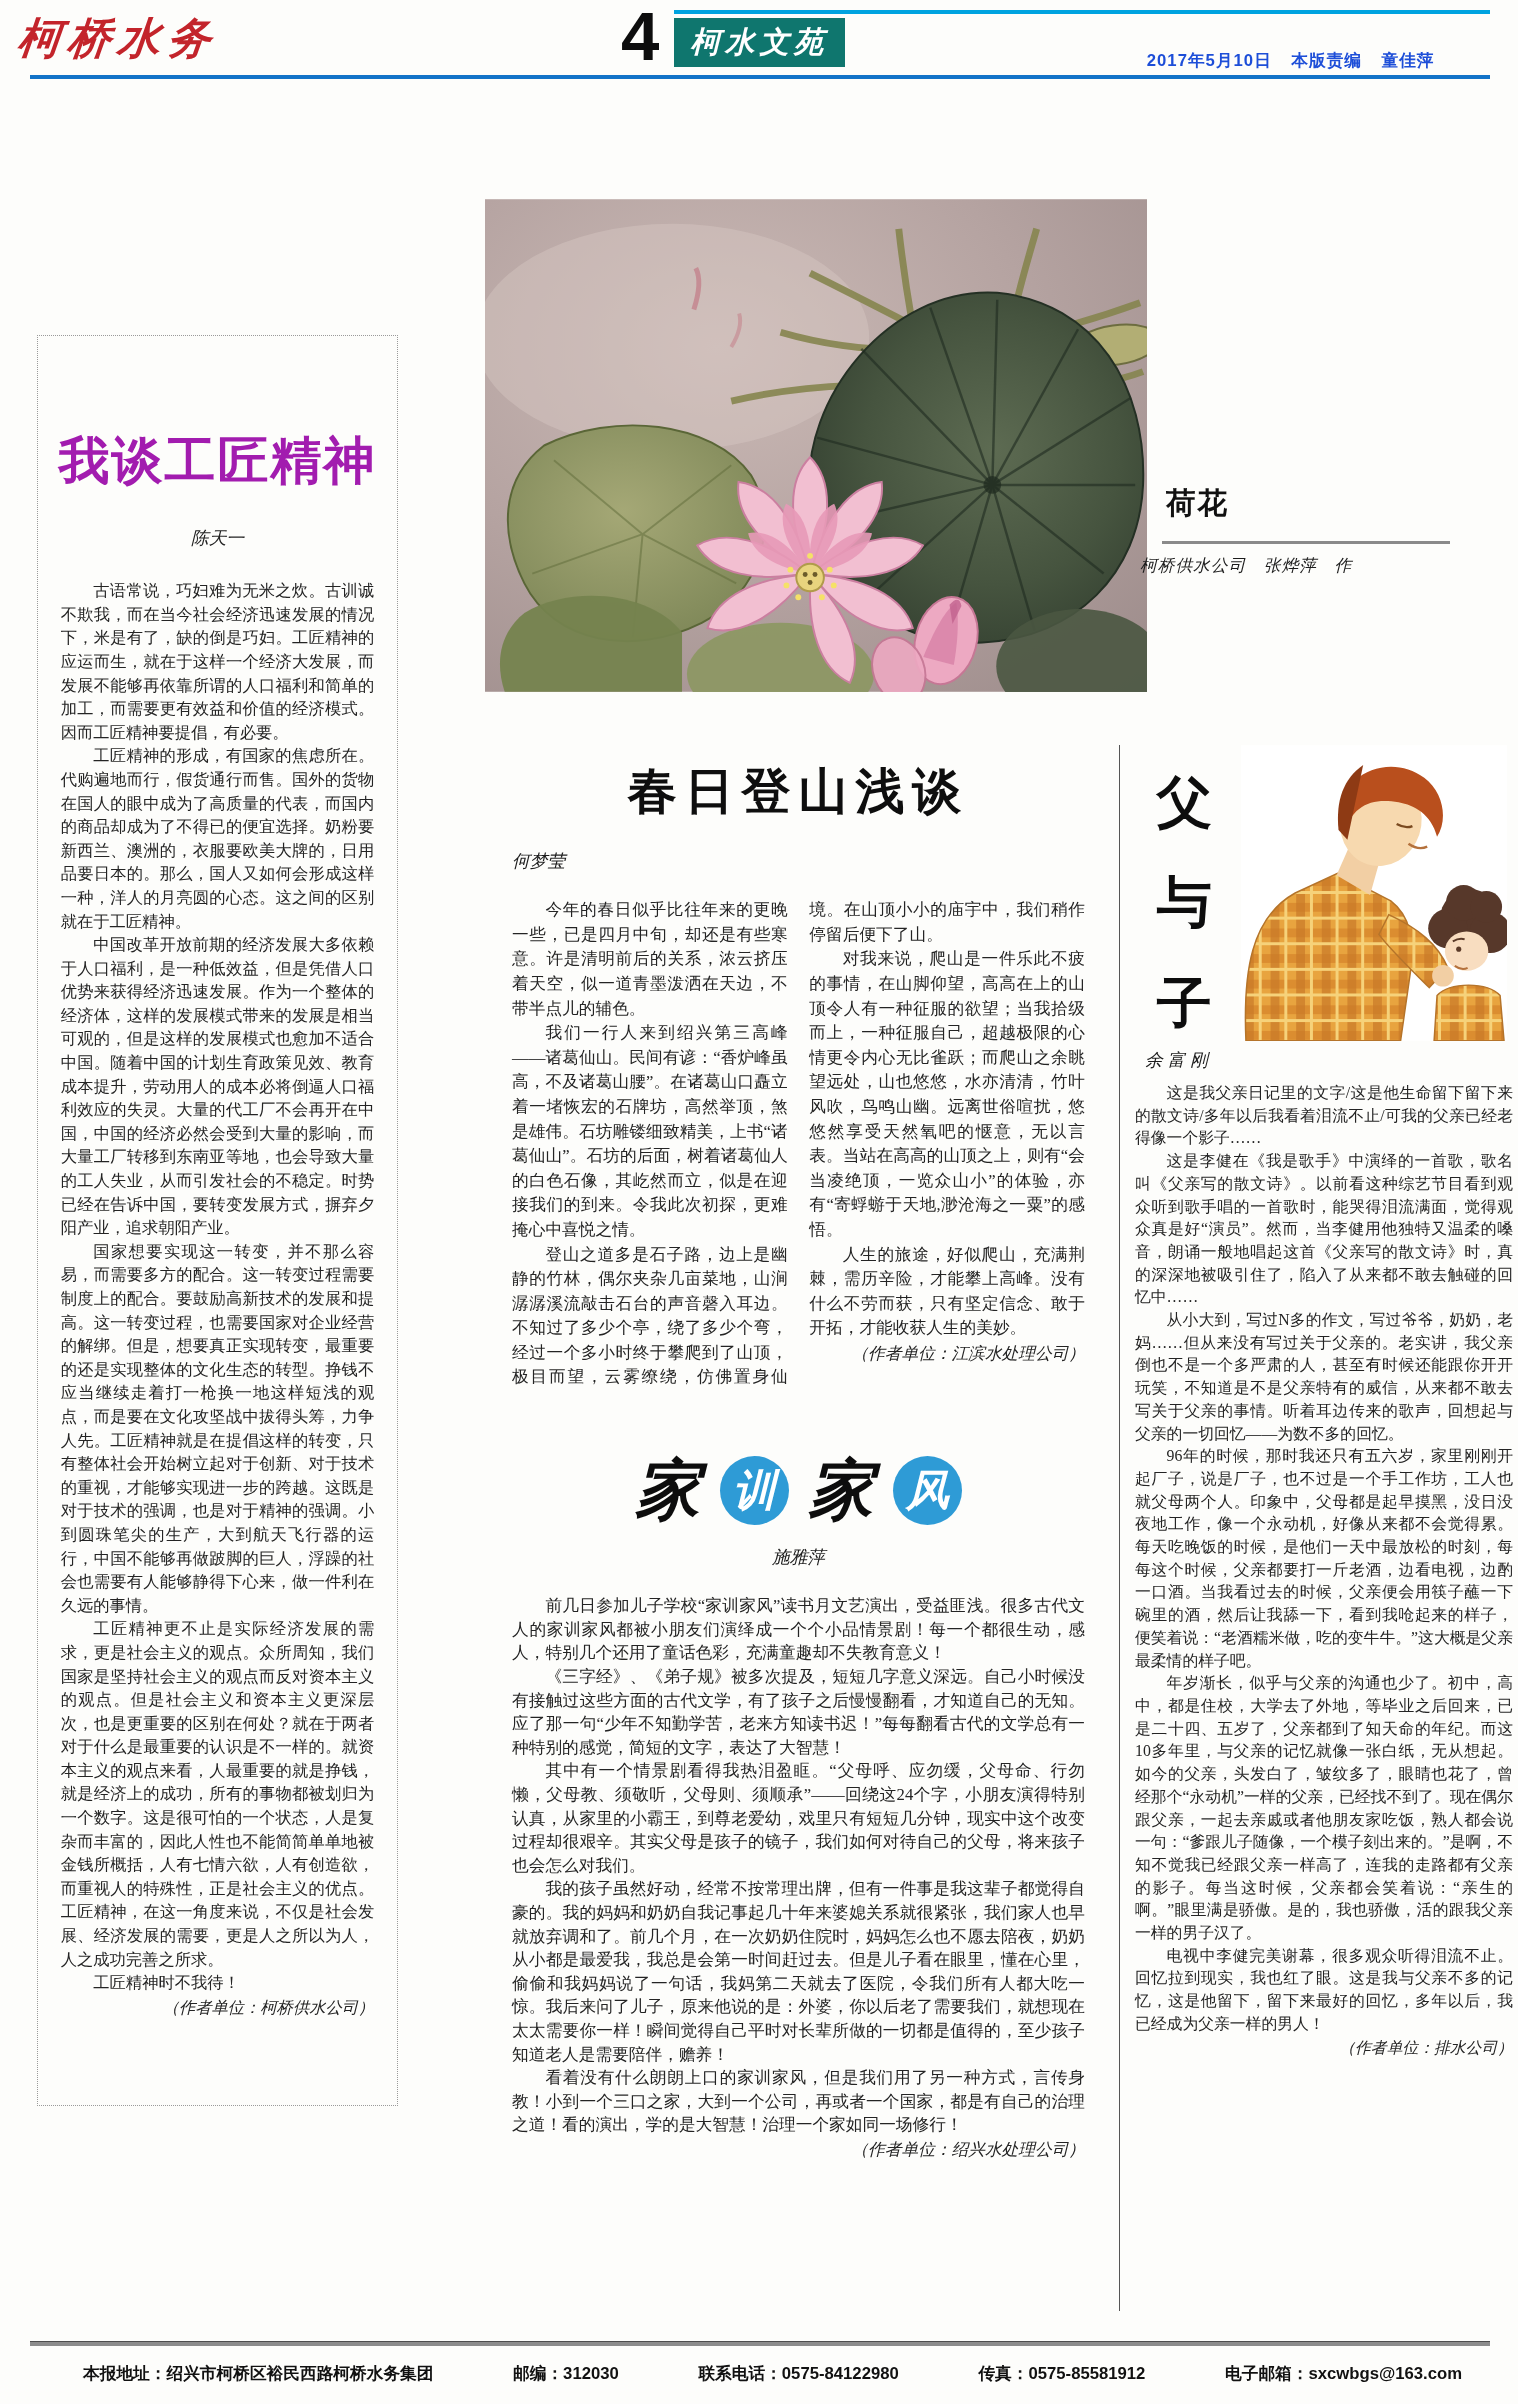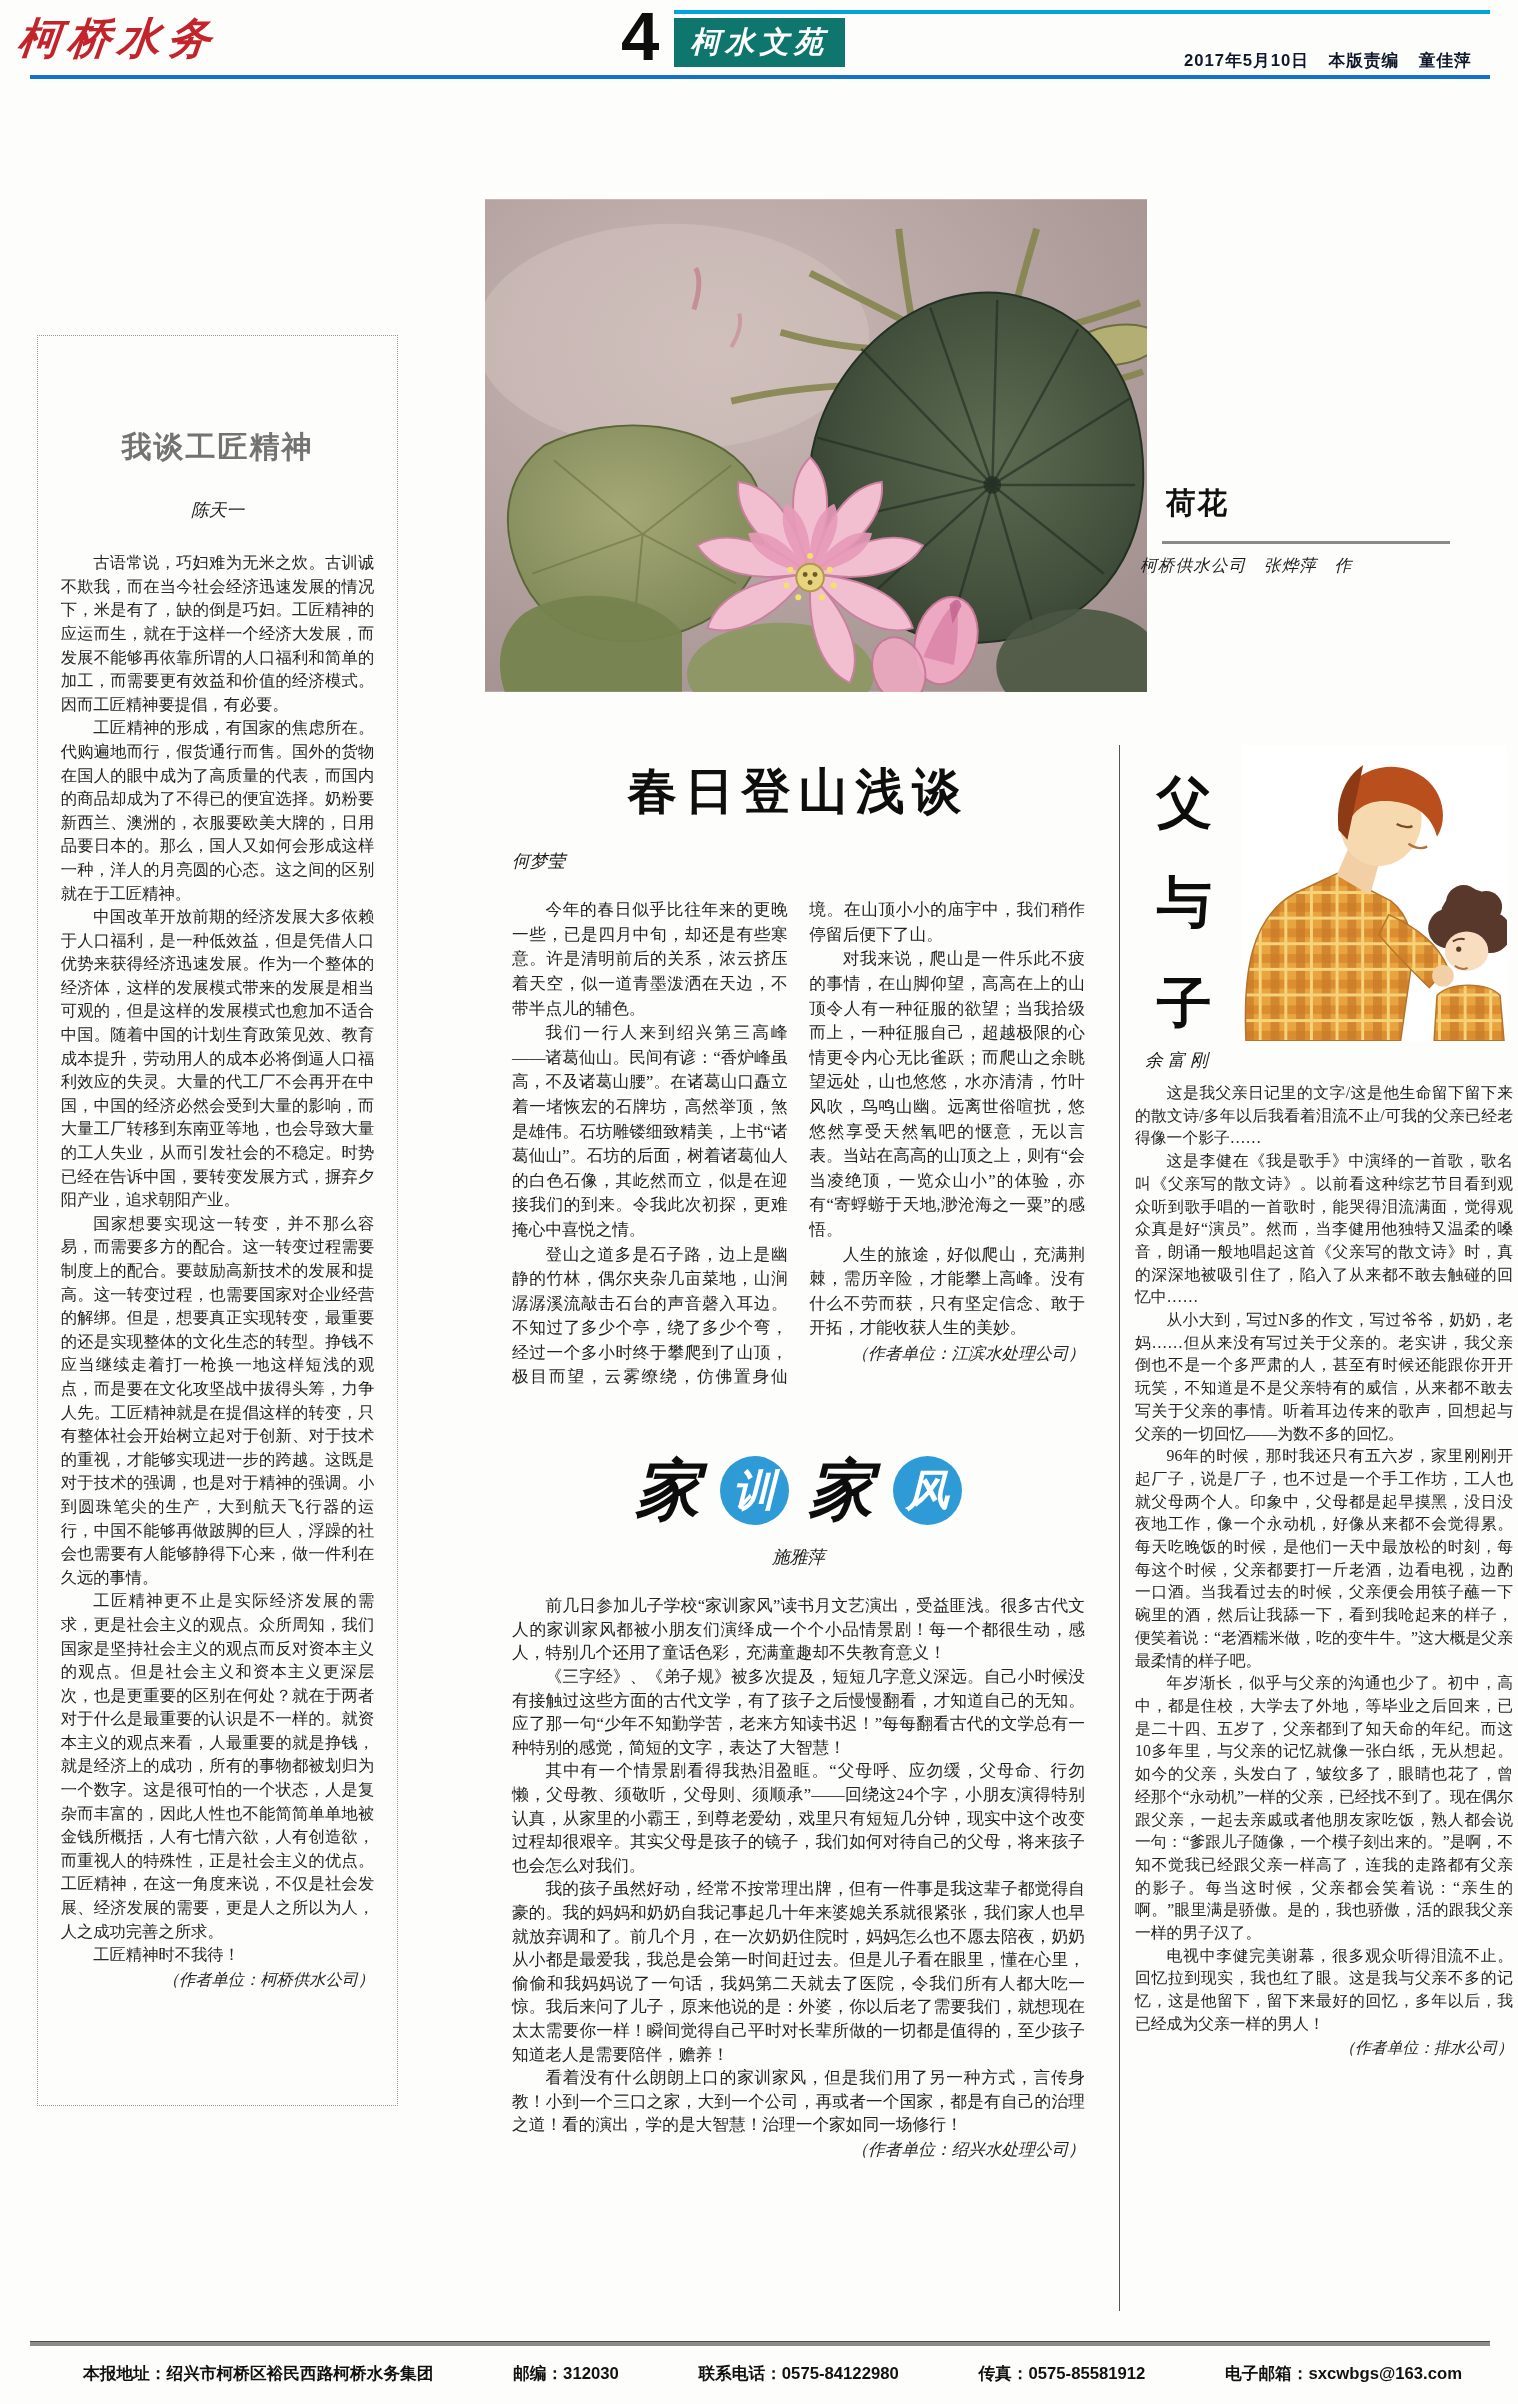--- a/index.html
+++ b/index.html
@@ -20,34 +20,34 @@
     font-family:"Liberation Sans","DejaVu Sans",sans-serif; color:#0d0d0d; line-height:1;
   }
   .top-cyan-line { position:absolute; left:674px; top:9.9px; width:816px; height:3.9px; background:#00a3e0; }
   .section-box {
     position:absolute; left:674px; top:17.7px; width:171px; height:49px; background:#0f766e;
     color:#fff; display:flex; align-items:center; justify-content:center;
     font-size:29.6px; font-weight:bold; font-style:italic; letter-spacing:4.9px;
     font-family:"Liberation Serif",serif;
   }
   .dateline {
-    position:absolute; left:1133px; top:49px; width:376px; text-align:center;
+    position:absolute; left:1133px; top:49px; width:376px; text-align:left;
     font-size:16.7px; font-weight:bold; font-family:"Liberation Sans","DejaVu Sans",sans-serif;
-    color:#0f172a; letter-spacing:1px;
+    color:#1d4ed8; letter-spacing:1px;
   }
   .dateline span { margin-left:13.8px; }
   .header-rule { position:absolute; left:29.6px; top:75px; width:1460px; height:3.9px; background:#1273c8; }
 
   
   .left-box {
     position:absolute; left:37px; top:335px; width:361px; height:1771px;
     border:1px dotted #9a9a9a;
   }
   .left-title {
-    margin-top:91px; text-align:center; font-size:30px; font-weight:bold; color:#737373;
+    margin-top:91px; text-align:center; font-size:51px; font-weight:bold; color:#a21caf;
     font-family:"Liberation Sans","DejaVu Sans",sans-serif; letter-spacing:2px;
   }
   .left-author { text-align:center; margin-top:29.6px; font-size:17.7px; font-style:italic; color:#222; }
   .left-body {
     margin:29.6px 22.7px 0 22.7px; font-size:16.3px; line-height:23.6px; text-align:justify; color:#242424;
   }
   .para { text-indent:2em; margin:0; }
   .credit { text-align:right; font-style:italic; margin-top:2px;font-family:Liberation Mono, monospace; }
 
   

